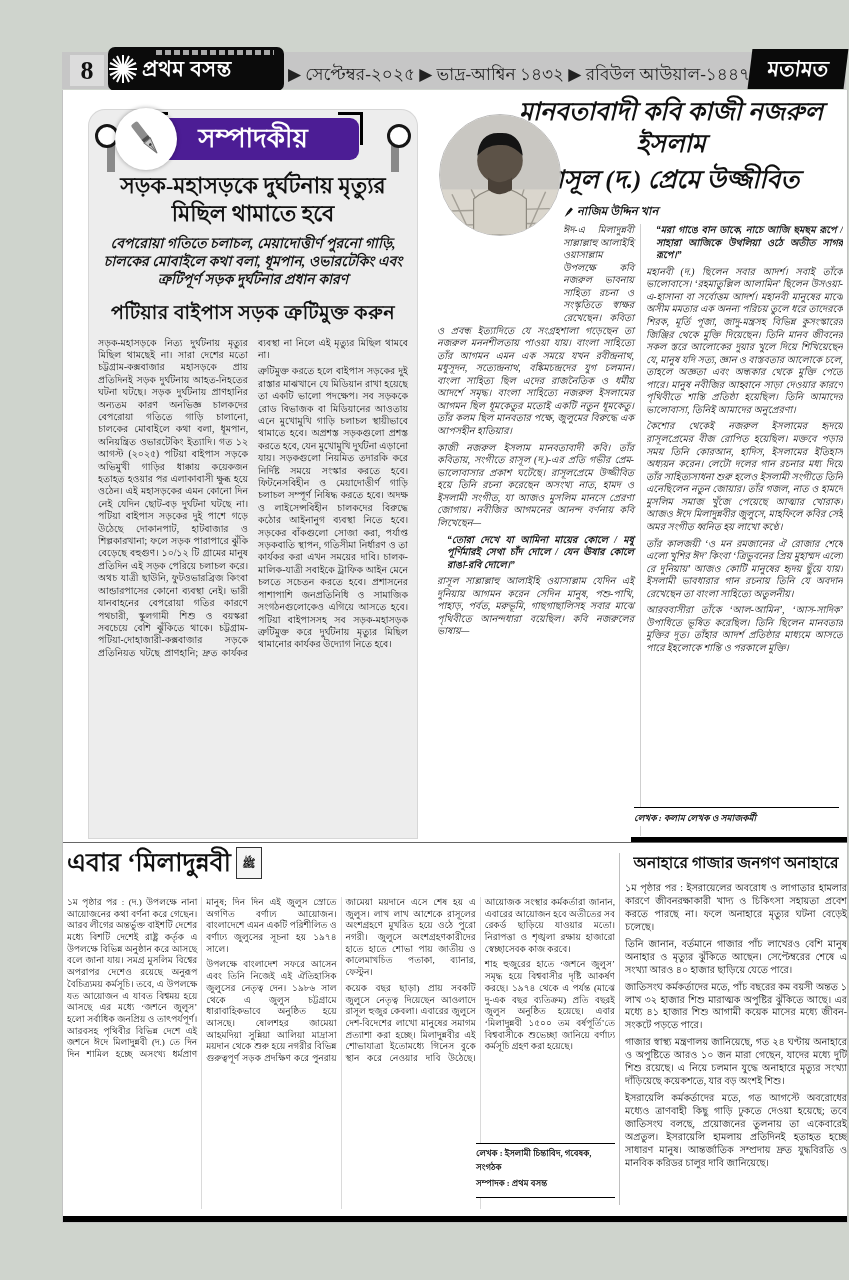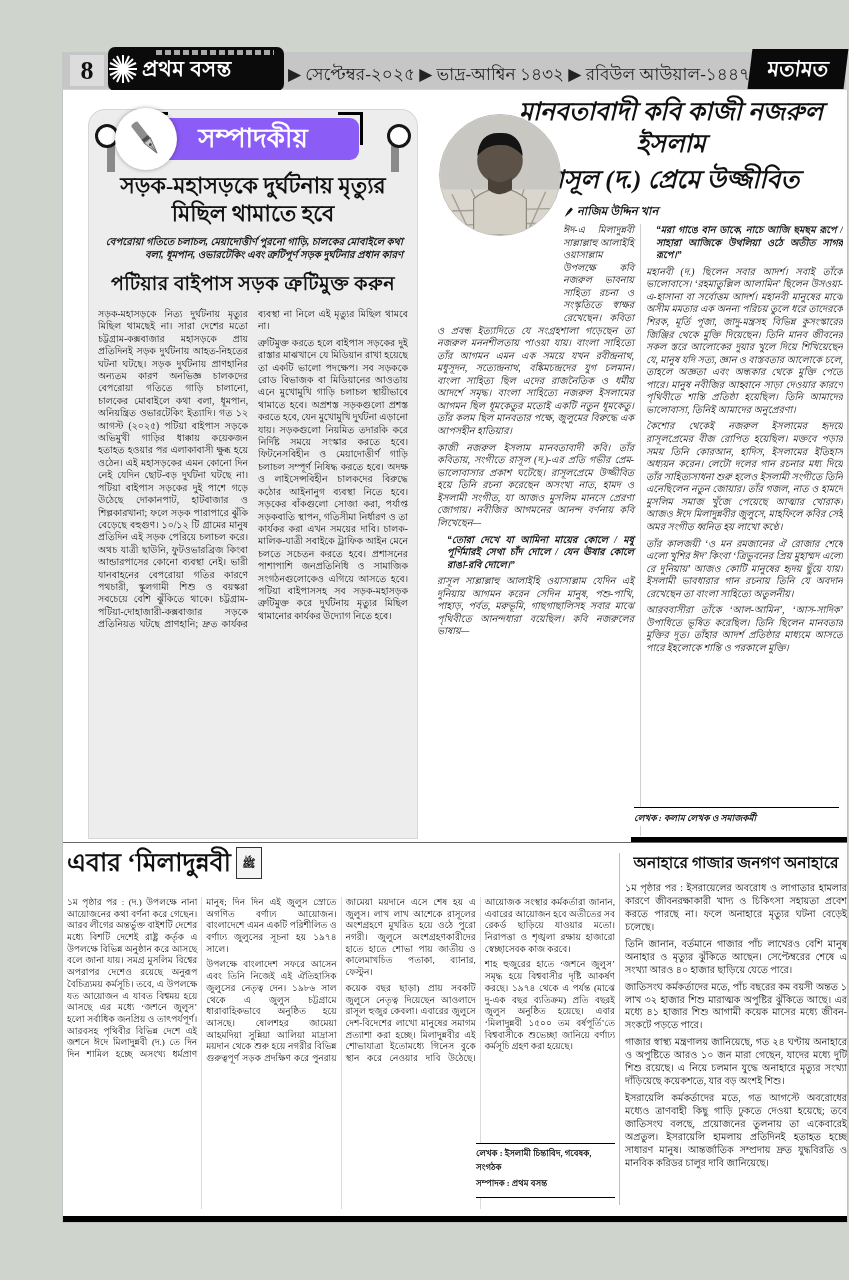--- a/index.html
+++ b/index.html
@@ -27,26 +27,26 @@
   
   .editorial{position:absolute;left:26px;top:20px;width:328px;height:728px;background:#ededed;
     border-radius:16px 16px 0 0;box-shadow:0 0 0 1px #d7d7d7;}
   .pin{position:absolute;top:14px;width:18px;height:18px;background:#fff;border:3px solid #161616;border-radius:50%;z-index:3;}
   .pin.left{left:6px;} .pin.right{right:6px;}
   .pin-stem{position:absolute;top:32px;width:8px;height:30px;background:#8a8a8a;z-index:2;}
   .pin-stem.left{left:18px;} .pin-stem.right{right:18px;}
   .bracket{position:absolute;top:2px;width:22px;height:30px;z-index:1;}
   .bracket.l{left:54px;border-left:3px solid #000;border-top:3px solid #000;}
   .bracket.r{right:54px;border-right:3px solid #000;border-top:3px solid #000;}
-  .masthead{position:relative;margin:8px auto 0 auto;width:212px;height:42px;background:#8b5cf6;
+  .masthead{position:relative;margin:8px auto 0 auto;width:212px;height:42px;background:#4c1d95;
     border-radius:9px;color:#fff;font-size:26px;font-weight:bold;text-align:center;line-height:42px;z-index:2;}
   .pen-blob{position:absolute;left:26px;top:-2px;width:62px;height:62px;background:#fff;border-radius:50%;z-index:3;
     display:flex;align-items:center;justify-content:center;box-shadow:0 0 4px rgba(0,0,0,.35);}
   .ed-headline{margin:12px 10px 0 10px;font-size:22px;font-weight:bold;text-align:center;line-height:1.25;}
-  .ed-subhead{margin:8px 14px 0 14px;font-size:10px;font-weight:bold;font-style:italic;text-align:right;line-height:1.3;}
+  .ed-subhead{margin:8px 14px 0 14px;font-size:14px;font-weight:bold;font-style:italic;text-align:center;line-height:1.3;}
   .ed-crosshead{margin:8px 6px 0 6px;font-size:19px;font-weight:bold;text-align:center;letter-spacing:.5px;}
   .ed-body{margin:7px 9px 0 9px;height:512px;overflow:hidden;column-count:2;column-gap:10px;
     font-size:9.4px;line-height:1.32;text-align:justify;}
   .ed-body p{margin:0 0 4px 0;text-indent:0;}
 
   
   .main-art{position:absolute;left:368px;top:2px;width:416px;height:750px;font-style:italic;}
   .ma-h1{font-size:25px;font-weight:bold;text-align:center;line-height:1.28;margin:4px 0 0 64px;}
   .ma-byline{margin:7px 0 0 130px;font-size:11.5px;font-weight:bold;display:flex;align-items:center;gap:2px;}
   .ma-photo{position:absolute;left:8px;top:22px;width:120px;height:120px;border-radius:50%;overflow:hidden;

